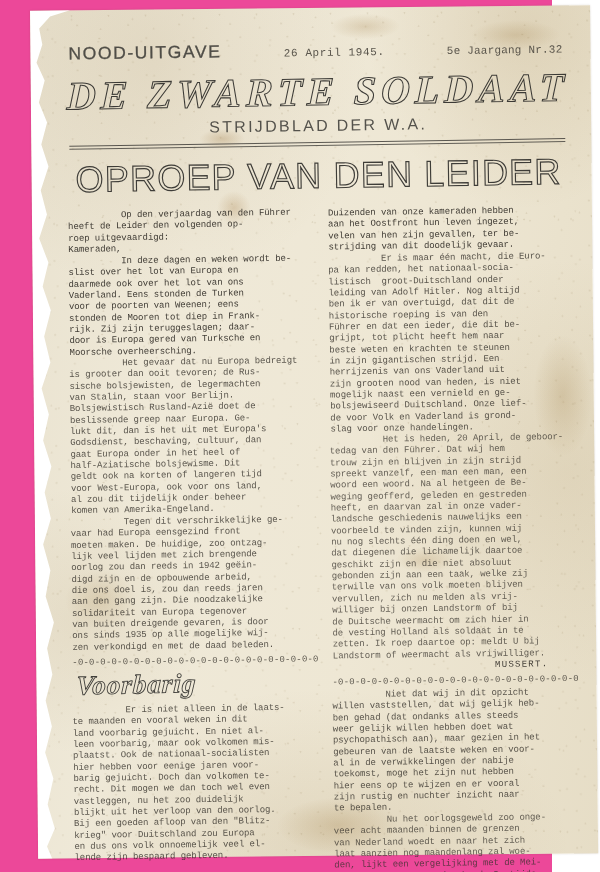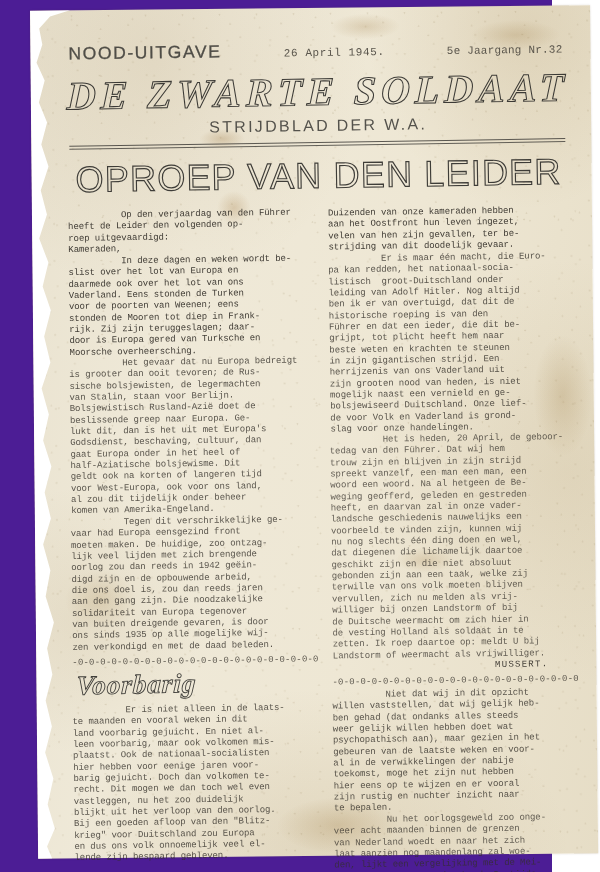--- a/index.html
+++ b/index.html
@@ -13,21 +13,21 @@
     height: 872px;
     overflow: hidden;
     font-family: "Liberation Sans", sans-serif;
   }
 
   
   #scan {
     position: relative;
     width: 552px;
     height: 872px;
-    background: #4c1d95;
+    background: #ec4899;
   }
 
   
   #paper {
     position: absolute;
     left: 30px;
     top: 8px;
     width: 560px;
     height: 848px;
     background:

